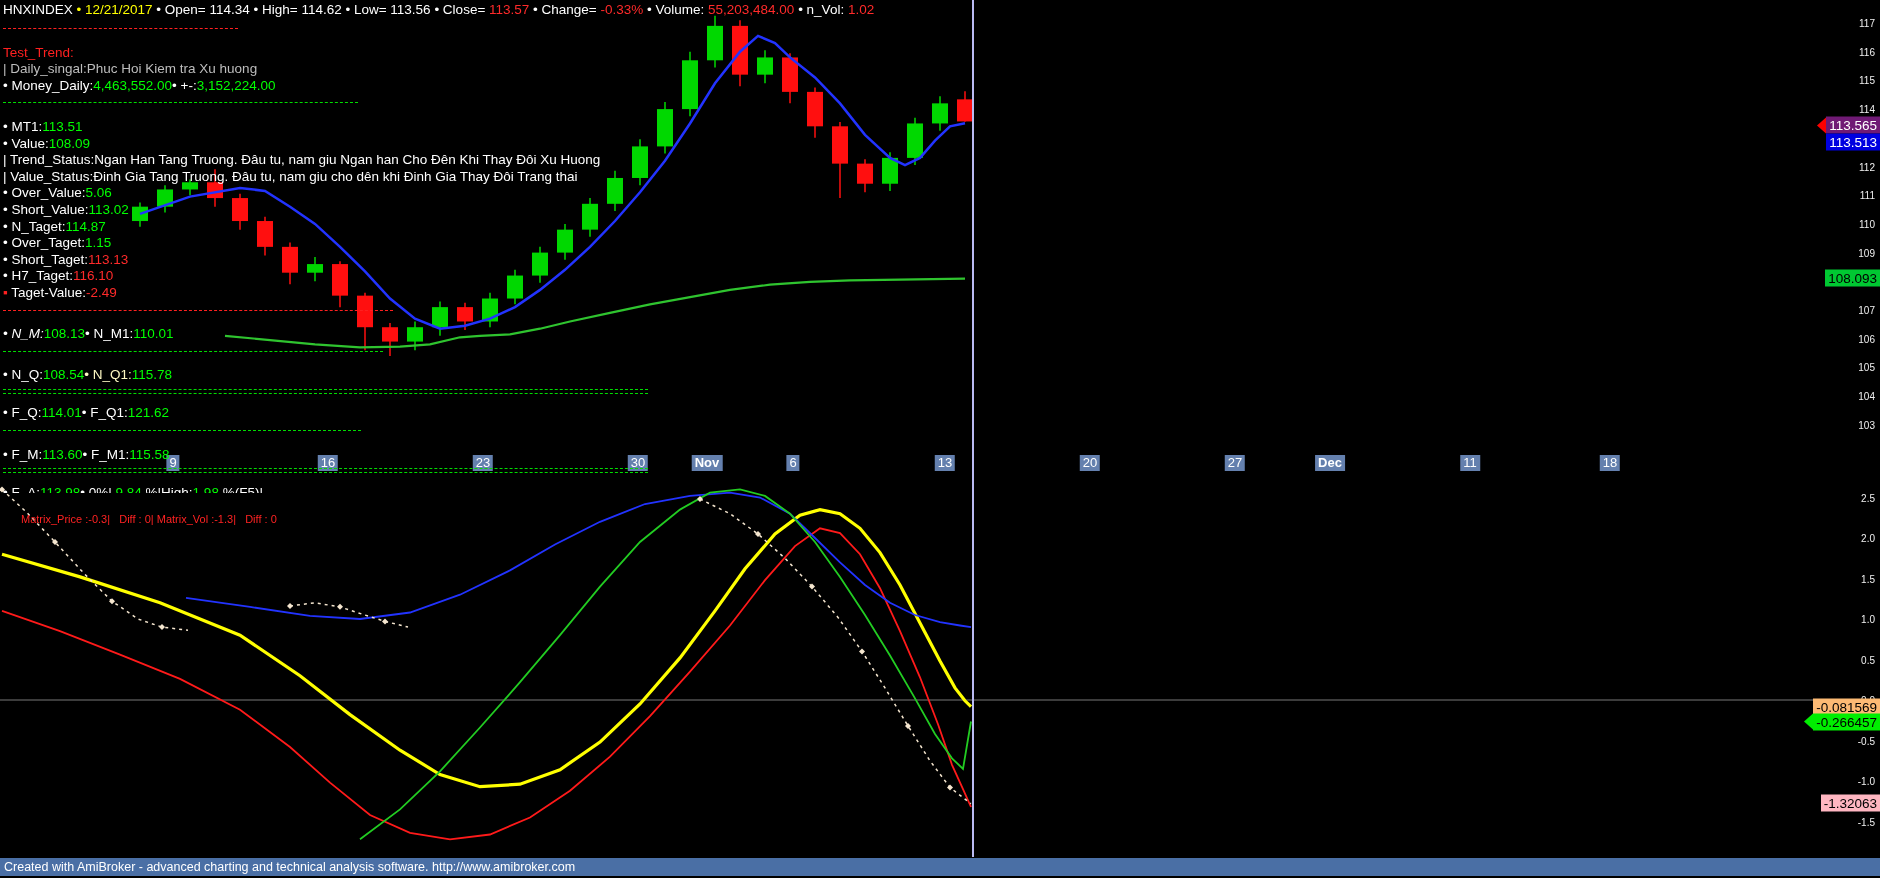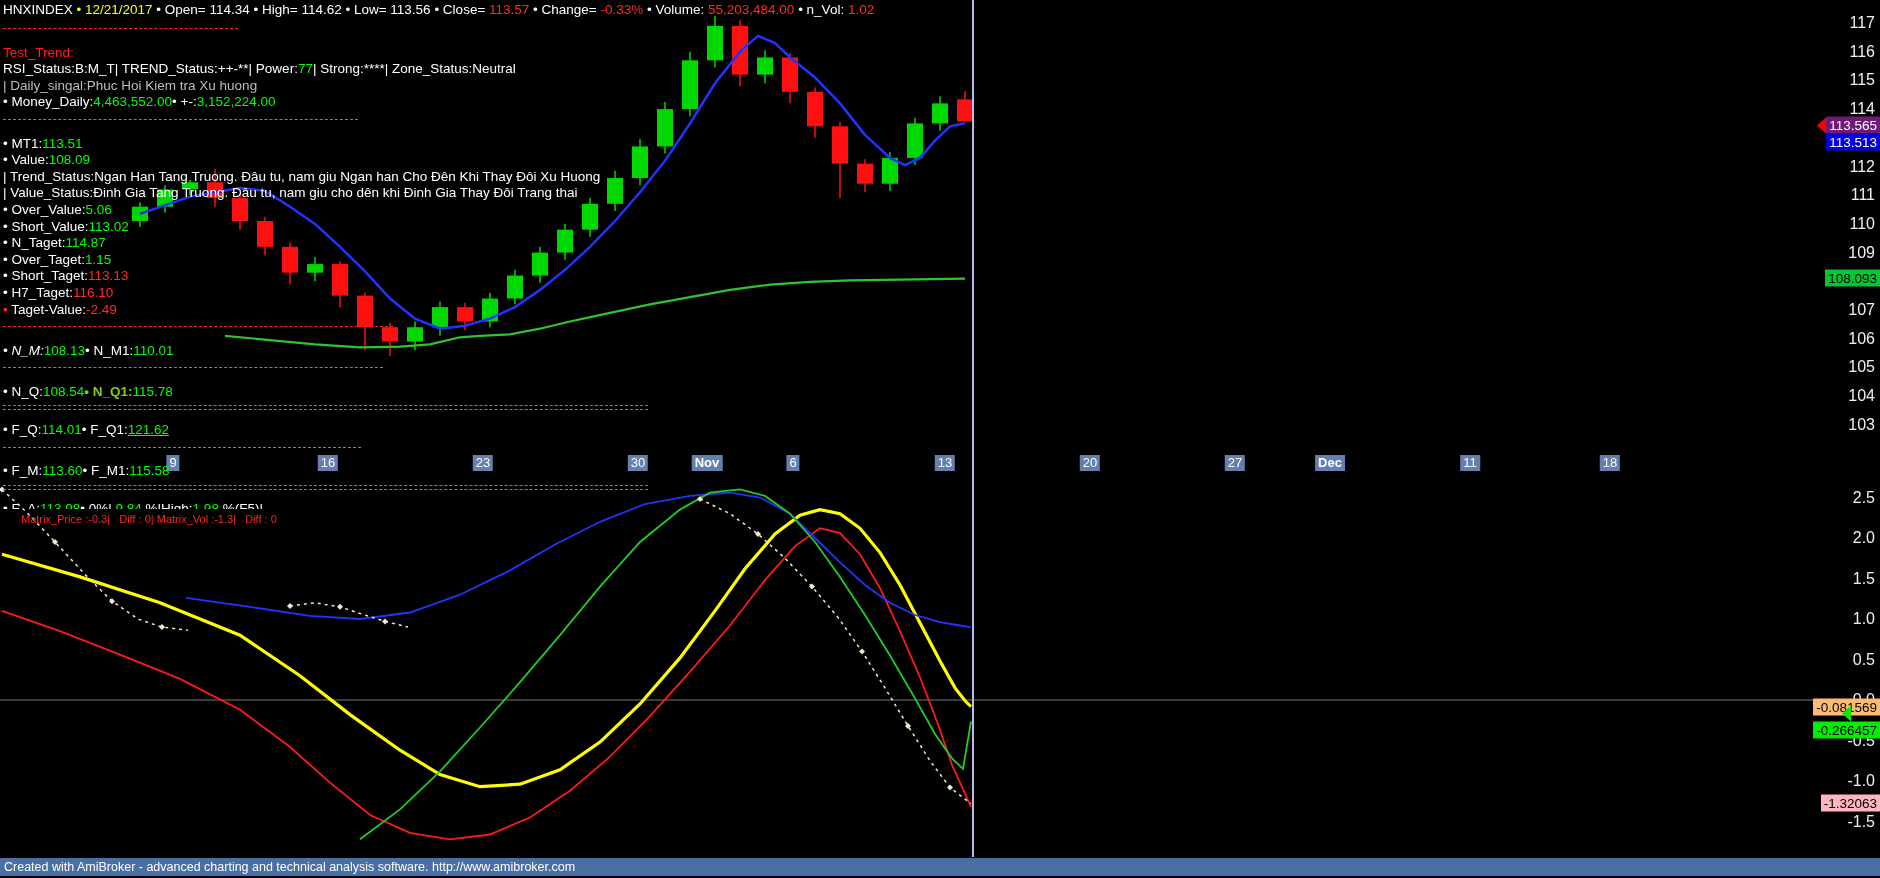--- a/index.html
+++ b/index.html
@@ -10,21 +10,21 @@
   .irow{height:16.6px;font-size:13.5px;line-height:16.6px;white-space:nowrap;}
   .irow.clip{height:8px;overflow:hidden;}
   .dashline{border-top:1px dashed #0d0;margin-top:8px;}
   .dashline.dbl{height:3px;border-bottom:1px dashed #0d0;margin-top:5px;}
   svg.chart{position:absolute;left:0;top:0;z-index:1;}
   .dateaxis{position:absolute;left:0;top:0;width:100%;height:0;z-index:4;}
   .dlabel{position:absolute;top:455px;transform:translateX(-50%);background:#6480ae;color:#fff;
           font-size:13px;line-height:16px;height:16px;padding:0 3px;}
   .dlabel.b{font-weight:bold;}
   .paxis{position:absolute;right:0;top:0;width:68px;height:856px;z-index:4;}
-  .ptick{position:absolute;right:5px;transform:translateY(-50%);color:#f0f0f0;font-size:16px;white-space:nowrap;}
+  .ptick{position:absolute;right:5px;transform:translateY(-50%);color:#f0f0f0;font-size:10px;white-space:nowrap;}
   .plabel{position:absolute;right:0;transform:translateY(-50%);display:flex;align-items:center;white-space:nowrap;}
   .plabel .box{font-size:13.5px;height:17px;line-height:17px;padding:0 3px;}
   .plabel .arr{width:0;height:0;border-top:8px solid transparent;border-bottom:8px solid transparent;border-right:9px solid #f00;}
   .lowtitle{position:absolute;left:21px;top:477px;color:#ff2222;font-size:11px;z-index:5;white-space:pre;margin-top:36px;}
   .cursorline{position:absolute;top:0;height:857px;width:2px;background:#babaf2;z-index:3;}
   .statusbar{position:absolute;left:0;top:858px;width:100%;height:18px;background:#4a6fa5;color:#fff;
              font-size:12.5px;line-height:18px;padding-left:4px;z-index:7;box-sizing:border-box;}
   .gapline{position:absolute;left:0;top:876px;width:100%;height:2px;background:#000;z-index:8;}
 </style>
 </head>
@@ -126,21 +126,20 @@
       <path d="M 950 784.48 L 953 787.48 L 950 790.48 L 947 787.48 Z" fill="#f5e6cf"></path>
     </svg>
 
   <div class="titlebar" id="title-bar"><span style="color: rgb(255, 255, 255);">HNXINDEX</span><span style="color: rgb(255, 255, 0);"> • </span><span style="color: rgb(255, 255, 0);">12/21/2017</span><span style="color: rgb(255, 255, 255);"> • Open= </span><span style="color: rgb(255, 255, 255);">114.34</span><span style="color: rgb(255, 255, 255);"> • High= </span><span style="color: rgb(255, 255, 255);">114.62</span><span style="color: rgb(255, 255, 255);"> • Low= </span><span style="color: rgb(255, 255, 255);">113.56</span><span style="color: rgb(255, 255, 255);"> • Close= </span><span style="color: rgb(255, 42, 42);">113.57</span><span style="color: rgb(255, 255, 255);"> • Change= </span><span style="color: rgb(255, 42, 42);">-0.33%</span><span style="color: rgb(255, 255, 255);"> • Volume: </span><span style="color: rgb(255, 42, 42);">55,203,484.00</span><span style="color: rgb(255, 255, 255);"> • n_Vol: </span><span style="color: rgb(255, 42, 42);">1.02</span></div>
 
   <div class="inforows" id="info-rows">
       <div class="irow">
         <div class="dashline" style="width: 235px; border-top-color: rgb(255, 32, 32);"></div>
       </div>
       <div class="irow"><span style="color: rgb(255, 32, 32);">Test_Trend:</span></div>
-      <div class="irow"><span style="color: rgb(255, 255, 255);">RSI_Status:B:M_T| TREND_Status:++-**| Power:</span><span style="color: rgb(0, 255, 0);">77</span><span style="color: rgb(255, 255, 255);">| Strong:****| Zone_Status:Neutral</span></div>
       <div class="irow"><span style="color: rgb(189, 189, 189);">| Daily_singal:Phuc Hoi Kiem tra Xu huong</span></div>
       <div class="irow"><span style="color: rgb(255, 255, 255);">• Money_Daily:</span><span style="color: rgb(0, 255, 0);">4,463,552.00</span><span style="color: rgb(255, 255, 255);">• +-:</span><span style="color: rgb(0, 255, 0);">3,152,224.00</span></div>
       <div class="irow">
         <div class="dashline" style="width: 355px; border-top-color: rgb(0, 221, 0);"></div>
       </div>
       <div class="irow"><span style="color: rgb(255, 255, 255);">• MT1:</span><span style="color: rgb(0, 255, 0);">113.51</span></div>
       <div class="irow"><span style="color: rgb(255, 255, 255);">• Value:</span><span style="color: rgb(0, 255, 0);">108.09</span></div>
       <div class="irow"><span style="color: rgb(255, 255, 255);">| Trend_Status:Ngan Han Tang Truong. Đâu tu, nam giu Ngan han Cho Đên Khi Thay Đôi Xu Huong</span></div>
       <div class="irow"><span style="color: rgb(255, 255, 255);">| Value_Status:Đinh Gia Tang Truong. Đâu tu, nam giu cho dên khi Đinh Gia Thay Đôi Trang thai</span></div>
       <div class="irow"><span style="color: rgb(255, 255, 255);">• Over_Value:</span><span style="color: rgb(0, 255, 0);">5.06</span></div>
@@ -150,25 +149,25 @@
       <div class="irow"><span style="color: rgb(255, 255, 255);">• Short_Taget:</span><span style="color: rgb(255, 42, 42);">113.13</span></div>
       <div class="irow"><span style="color: rgb(255, 255, 255);">• H7_Taget:</span><span style="color: rgb(255, 42, 42);">116.10</span></div>
       <div class="irow"><span style="color: rgb(255, 32, 32);">▪ </span><span style="color: rgb(255, 255, 255);">Taget-Value:</span><span style="color: rgb(255, 42, 42);">-2.49</span></div>
       <div class="irow">
         <div class="dashline" style="width: 390px; border-top-color: rgb(255, 32, 32);"></div>
       </div>
       <div class="irow"><span style="color: rgb(255, 255, 255); font-style: italic;">• N_M:</span><span style="color: rgb(0, 255, 0);">108.13</span><span style="color: rgb(255, 255, 255);">• N_M1:</span><span style="color: rgb(0, 255, 0);">110.01</span></div>
       <div class="irow">
         <div class="dashline" style="width: 380px; border-top-color: rgb(0, 221, 0);"></div>
       </div>
-      <div class="irow"><span style="color: rgb(255, 255, 255);">• N_Q:</span><span style="color: rgb(0, 255, 0);">108.54</span><span style="color: #84cc16; font-weight: bold;">• N_Q1:</span><span style="color: rgb(0, 255, 0);">115.78</span></div>
+      <div class="irow"><span style="color: rgb(255, 255, 255);">• N_Q:</span><span style="color: rgb(0, 255, 0);">108.54</span><span style="color: #fef9c3;">• N_Q1:</span><span style="color: rgb(0, 255, 0);">115.78</span></div>
       <div class="irow">
         <div class="dashline dbl" style="width: 645px; border-top-color: rgb(0, 221, 0); border-bottom-color: rgb(0, 221, 0);"></div>
       </div>
-      <div class="irow"><span style="color: rgb(255, 255, 255);">• F_Q:</span><span style="color: rgb(0, 255, 0);">114.01</span><span style="color: rgb(255, 255, 255);">• F_Q1:</span><span style="color: rgb(0, 255, 0); text-decoration: underline;">121.62</span></div>
+      <div class="irow"><span style="color: rgb(255, 255, 255);">• F_Q:</span><span style="color: rgb(0, 255, 0);">114.01</span><span style="color: rgb(255, 255, 255);">• F_Q1:</span><span style="color: rgb(0, 255, 0);">121.62</span></div>
       <div class="irow">
         <div class="dashline" style="width: 358px; border-top-color: rgb(0, 221, 0);"></div>
       </div>
       <div class="irow"><span style="color: rgb(255, 255, 255);">• F_M:</span><span style="color: rgb(0, 255, 0);">113.60</span><span style="color: rgb(255, 255, 255);">• F_M1:</span><span style="color: rgb(0, 255, 0);">115.58</span></div>
       <div class="irow">
         <div class="dashline dbl" style="width: 645px; border-top-color: rgb(0, 221, 0); border-bottom-color: rgb(0, 221, 0);"></div>
       </div>
       <div class="irow clip"><span style="color: rgb(255, 255, 255);">• F_A:</span><span style="color: rgb(0, 255, 0);">113.98</span><span style="color: rgb(255, 255, 255);">• 0%| </span><span style="color: rgb(0, 255, 0);">9.84</span><span style="color: rgb(255, 255, 255);"> %|High:</span><span style="color: rgb(0, 255, 0);">1.98</span><span style="color: rgb(255, 255, 255);"> %(F5)|</span></div>
     </div>
 
@@ -216,21 +215,21 @@
       </div>
       <div class="plabel" style="top: 142px;">
         <span class="box" style="background: rgb(0, 0, 224); color: rgb(255, 255, 255);">113.513</span>
       </div>
       <div class="plabel" style="top: 278px;">
         <span class="box" style="background: rgb(0, 200, 50); color: rgb(0, 0, 0);">108.093</span>
       </div>
       <div class="plabel" style="top: 706.607px;">
         <span class="box" style="background: #fdba74; color: rgb(0, 0, 0);">-0.081569</span>
       </div>
-      <div class="plabel" style="top: 721.583px; flex-direction: column;">
+      <div class="plabel" style="top: 721.583px;">
         <span class="arr" style="border-right-color: rgb(0, 238, 0);"></span>
         <span class="box" style="background: rgb(0, 238, 0); color: rgb(0, 0, 0);">-0.266457</span>
       </div>
       <div class="plabel" style="top: 771px; margin-top: 32px;">
         <span class="box" style="background: rgb(255, 182, 193); color: rgb(0, 0, 0);">-1.32063</span>
       </div>
     </div>
 
   <div class="lowtitle">Matrix_Price :-0.3|   Diff : 0| Matrix_Vol :-1.3|   Diff : 0</div>
 

